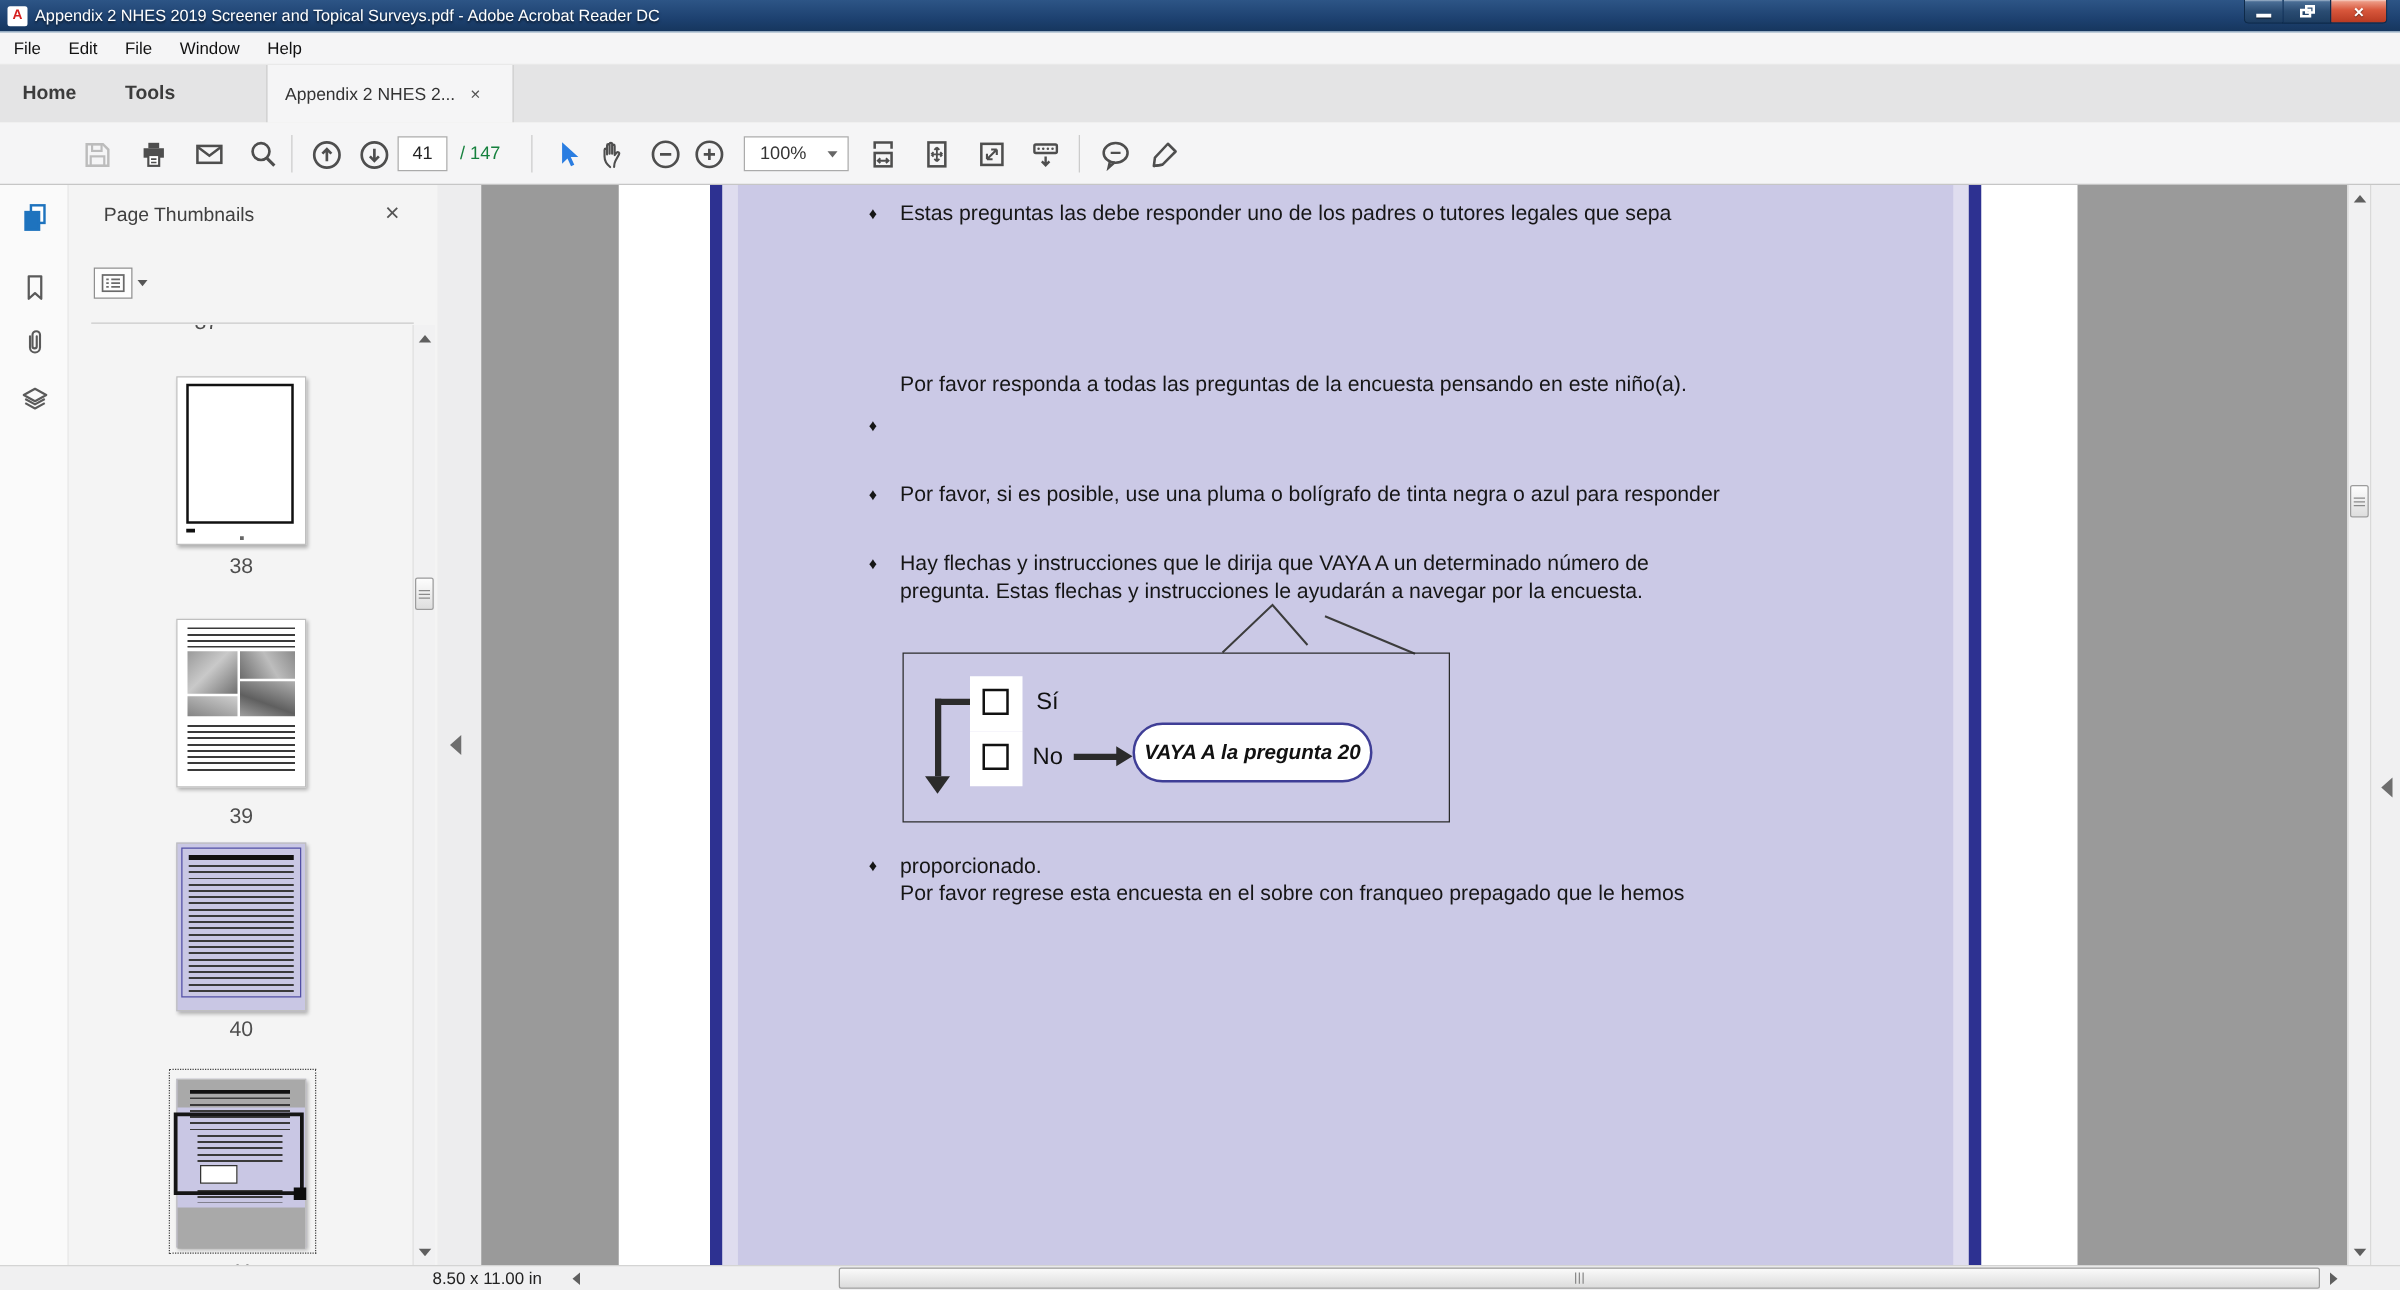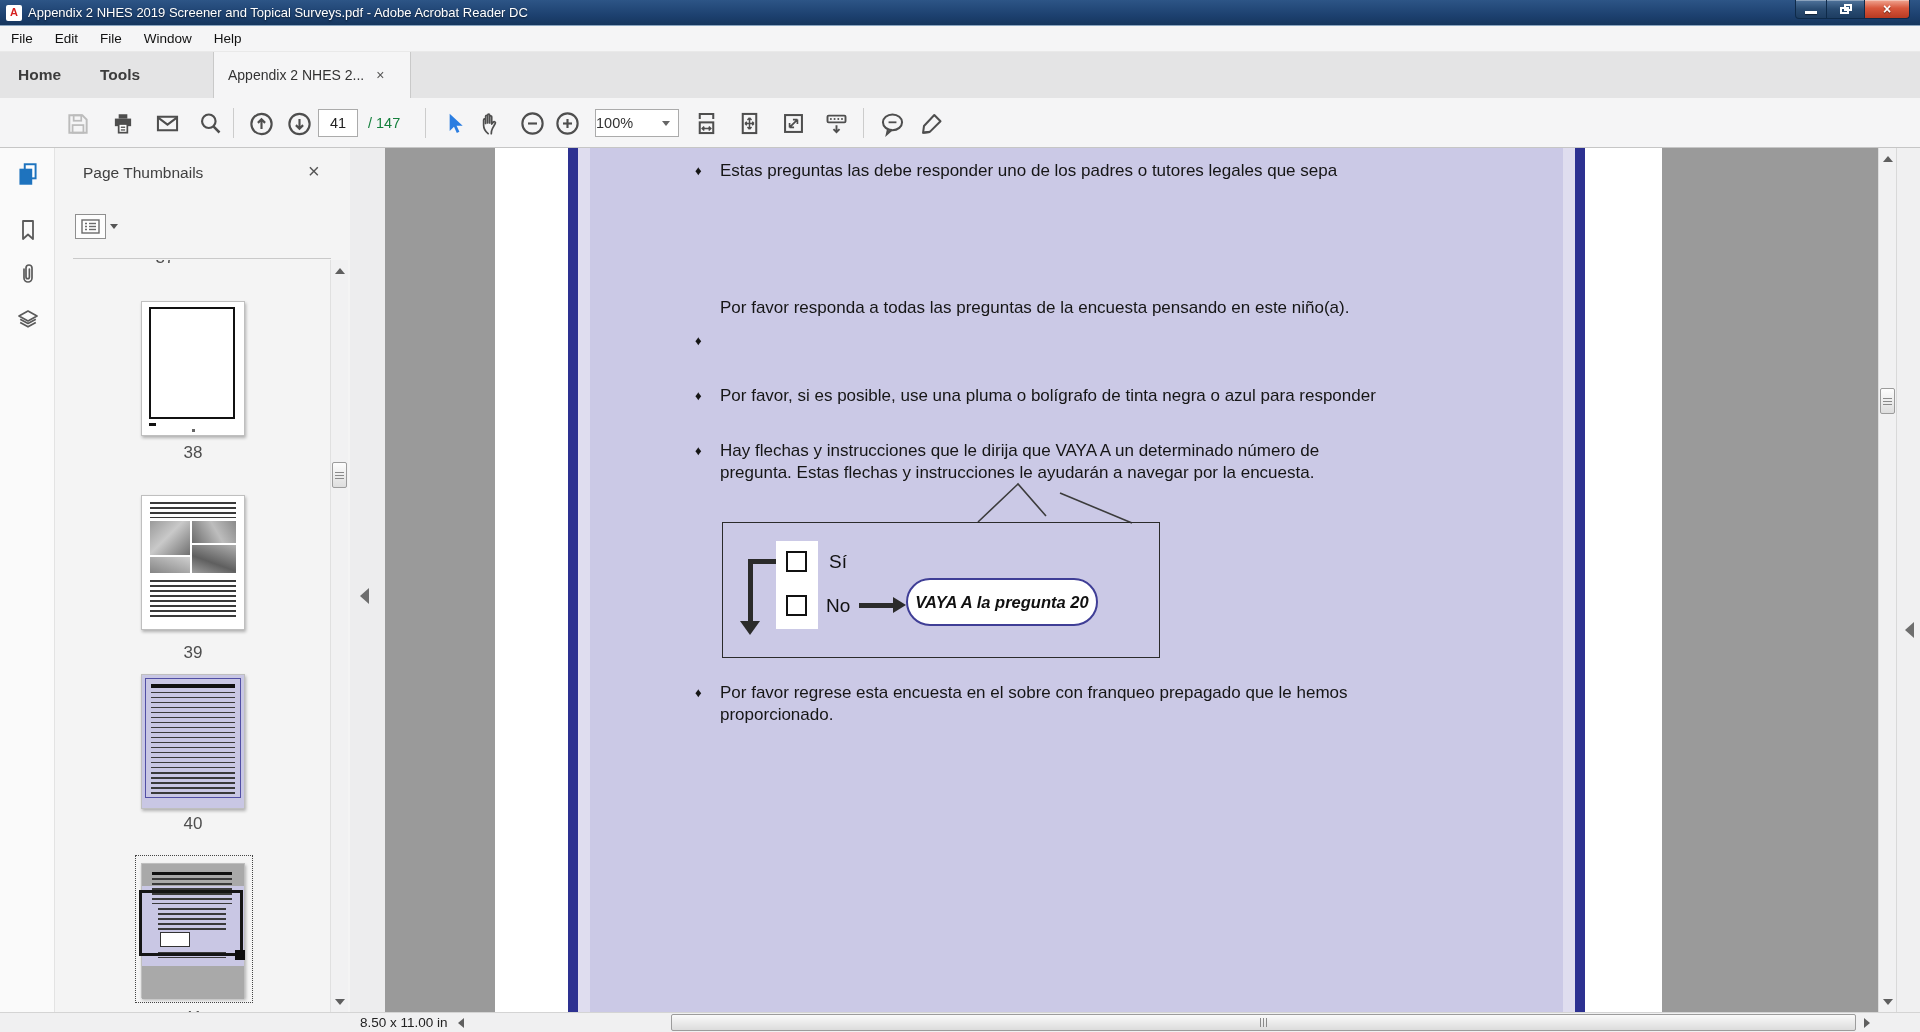--- a/index.html
+++ b/index.html
@@ -31,21 +31,21 @@
   .doctab { position:absolute; left:213px; top:0; width:198px; height:46px; background:#f5f5f6; border-left:1px solid #c9c9c9; border-right:1px solid #c9c9c9; display:flex; align-items:center; }
   .doctab .dlabel { font-size:14px; color:#333; margin-left:14px; white-space:nowrap; }
   .doctab .dclose { margin-left:12px; font-size:14px; color:#555; }
   
   .toolbar { position:relative; height:50px; background:#f5f5f6; border-bottom:1px solid #c6c6c6; }
   .tbi { position:absolute; top:12px; width:27px; height:27px; display:flex; align-items:center; justify-content:center; }
   .tbdivider { position:absolute; top:10px; width:1px; height:30px; background:#cccccc; }
   .pageinput { position:absolute; left:318px; top:11px; width:40px; height:28px; border:1px solid #ababab; background:#fff; text-align:center; font-size:14.5px; font-family:"Liberation Sans",sans-serif; color:#222; }
   .pagecount { position:absolute; left:368px; top:17px; font-size:14.5px; color:#15803d; }
   .zoombox { position:absolute; left:595px; top:11px; width:84px; height:28px; border:1px solid #ababab; background:#fff; display:flex; align-items:center; }
-  .zoombox .zval { font-size:14.5px; color:#333; margin-left:0; flex:1; }
+  .zoombox .zval { font-size:14.5px; color:#333; margin-left:12px; flex:1; }
   .caret-down { width:0; height:0; border-left:4px solid transparent; border-right:4px solid transparent; border-top:5px solid #666; margin-right:8px; }
   
   .main { position:relative; display:flex; height:864px; }
   .iconstrip { width:55px; background:#fafafa; border-right:1px solid #e3e3e3; position:relative; }
   .sideicon { position:absolute; left:14px; width:28px; height:28px; display:flex; align-items:center; justify-content:center; }
   .thumbpanel { width:295px; background:#f4f4f4; position:relative; overflow:hidden; }
   .paneltitle { position:absolute; left:28px; top:16px; font-size:15.5px; color:#404040; }
   .panelclose { position:absolute; left:253px; top:12px; font-size:20px; color:#555; }
   .optbtn { position:absolute; left:20px; top:66px; width:31px; height:25px; border:1px solid #8f8f8f; background:#fdfdfd; display:flex; align-items:center; justify-content:center; }
   .optcaret { position:absolute; left:55px; top:76px; width:0; height:0; border-left:4px solid transparent; border-right:4px solid transparent; border-top:5px solid #555; }
@@ -80,21 +80,21 @@
   .callbox { position:absolute; left:227px; top:374px; width:438px; height:136px; border:1.5px solid #2b2b2b; }
   .blackbar { position:absolute; background:#2b2b2b; }
   .whitepatch { position:absolute; width:42px; height:44px; background:#fff; }
   .cb { position:absolute; width:21px; height:21px; border:2px solid #111; background:#fff; }
   .cblabel { position:absolute; font-size:19px; color:#111; }
   .arrowhead-down { position:absolute; width:0; height:0; border-left:10px solid transparent; border-right:10px solid transparent; border-top:14px solid #2b2b2b; }
   .arrowhead-right { position:absolute; width:0; height:0; border-top:8px solid transparent; border-bottom:8px solid transparent; border-left:13px solid #2b2b2b; }
   .pill { position:absolute; left:183px; top:55px; width:192px; height:48px; background:#fff; border:2px solid #3f3e96; border-radius:24px; display:flex; align-items:center; justify-content:center; font-size:16.5px; font-weight:bold; font-style:italic; color:#111; }
   
   .statusrow { position:relative; height:20px; background:#f0f0f1; border-top:1px solid #d4d4d4; }
-  .statuslabel { position:absolute; left:360px; top:2px; font-size:13.5px; color:#222; }
+  .statuslabel { position:absolute; left:346px; top:2px; font-size:13.5px; color:#222; }
   .hthumb { position:absolute; left:671px; top:1px; width:1185px; height:17px; background:linear-gradient(to bottom,#fafafa,#dcdcdc); border:1px solid #9c9c9c; border-radius:2px; display:flex; align-items:center; justify-content:center; gap:2px; }
   .hthumb i { width:1px; height:9px; background:#8a8a8a; }
   
   .t38in { position:absolute; left:7px; top:5px; width:86px; height:112px; border:2px solid #111; }
   .tinylines { position:absolute; background:repeating-linear-gradient(to bottom,#3a3a3a 0 1.5px,transparent 1.5px 5px); }
   .photo { position:absolute; }
   .sel41 { position:absolute; left:80px; width:118px; height:148px; border:1px dotted #444; }
   .gband { position:absolute; left:0; width:102px; background:#a9a9a9; }
   .vrect { position:absolute; left:-3px; top:26px; width:104px; height:66px; border:3px solid #151515; }
   .vhandle { position:absolute; left:93px; top:86px; width:10px; height:10px; background:#0d0d0d; }
@@ -409,22 +409,22 @@
         <div class="cblabel" style="left:106px;top:28px">Sí</div>
         <div class="cb" style="left:63px;top:72px"></div>
         <div class="cblabel" style="left:103px;top:72px">No</div>
         <div class="blackbar" style="left:136px;top:80px;width:36px;height:5px"></div>
         <div class="arrowhead-right" style="left:170px;top:74px"></div>
         <div class="pill">VAYA A la pregunta 20</div>
       </div>
 
       <div class="bullet" style="top:537px">♦</div>
       <div class="para" style="left:225px;top:534px">
+        <div class="ln">proporcionado.</div>
         <div class="ln">Por favor regrese esta encuesta en el sobre con franqueo prepagado que le hemos</div>
-        <div class="ln">proporcionado.</div>
       </div>
     </div>
   </div>
 
   <div class="vscroll">
     <div class="sbtn" style="top:2px">
         <div class="tri-up"></div>
       </div>
     <div class="sthumb" style="top:240px">
         <i></i>

